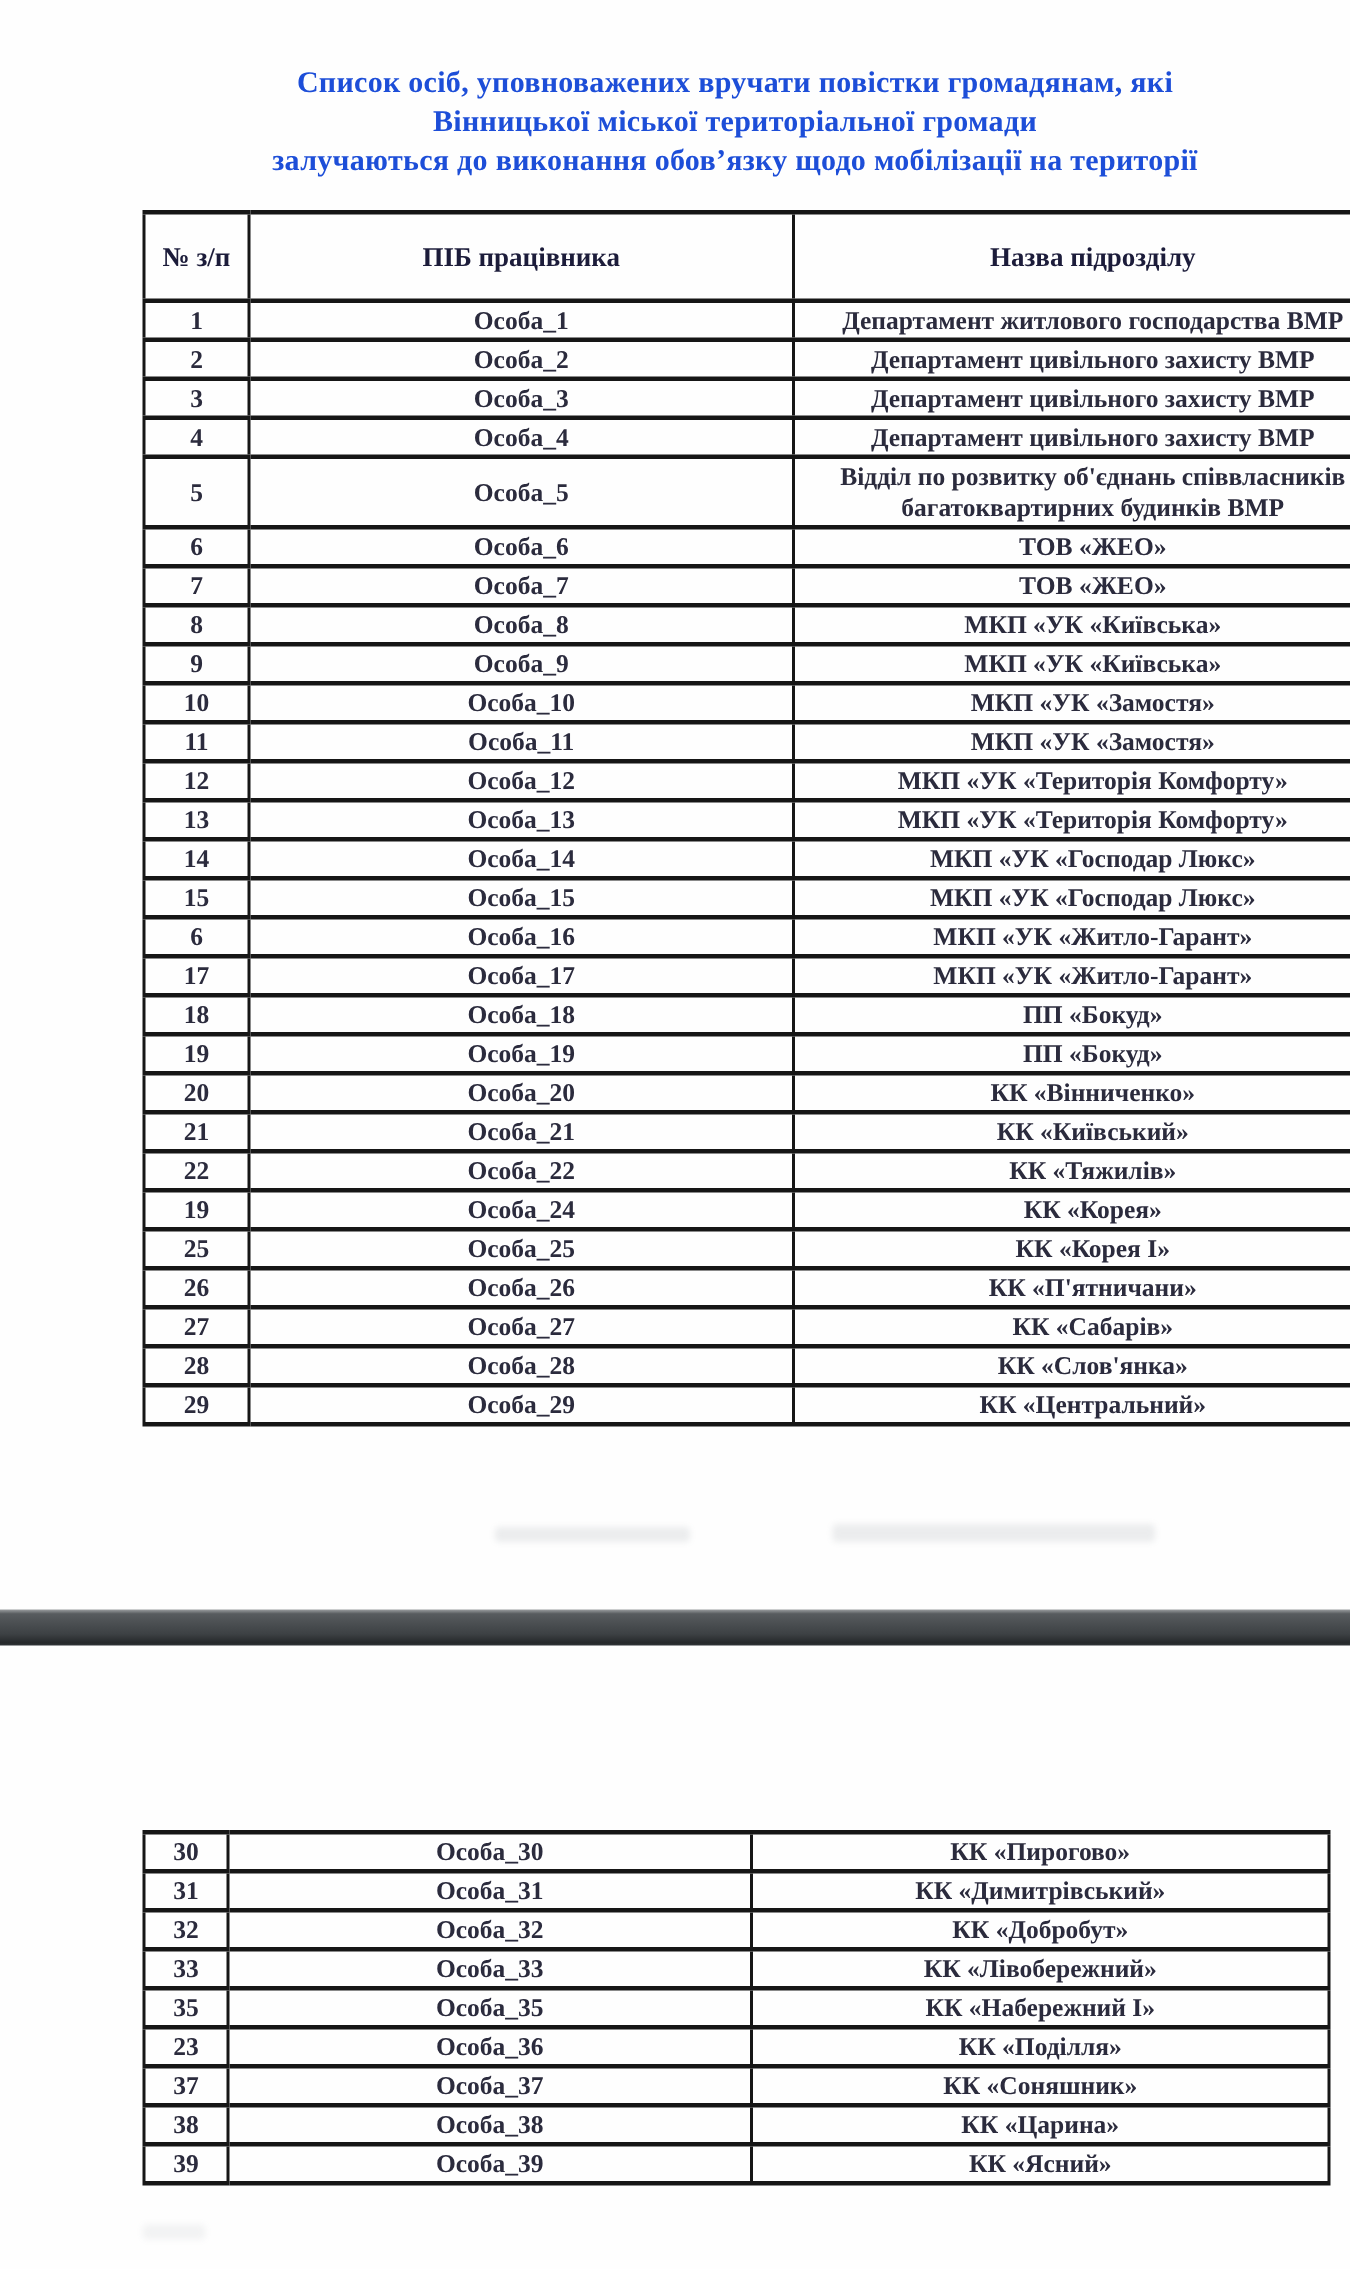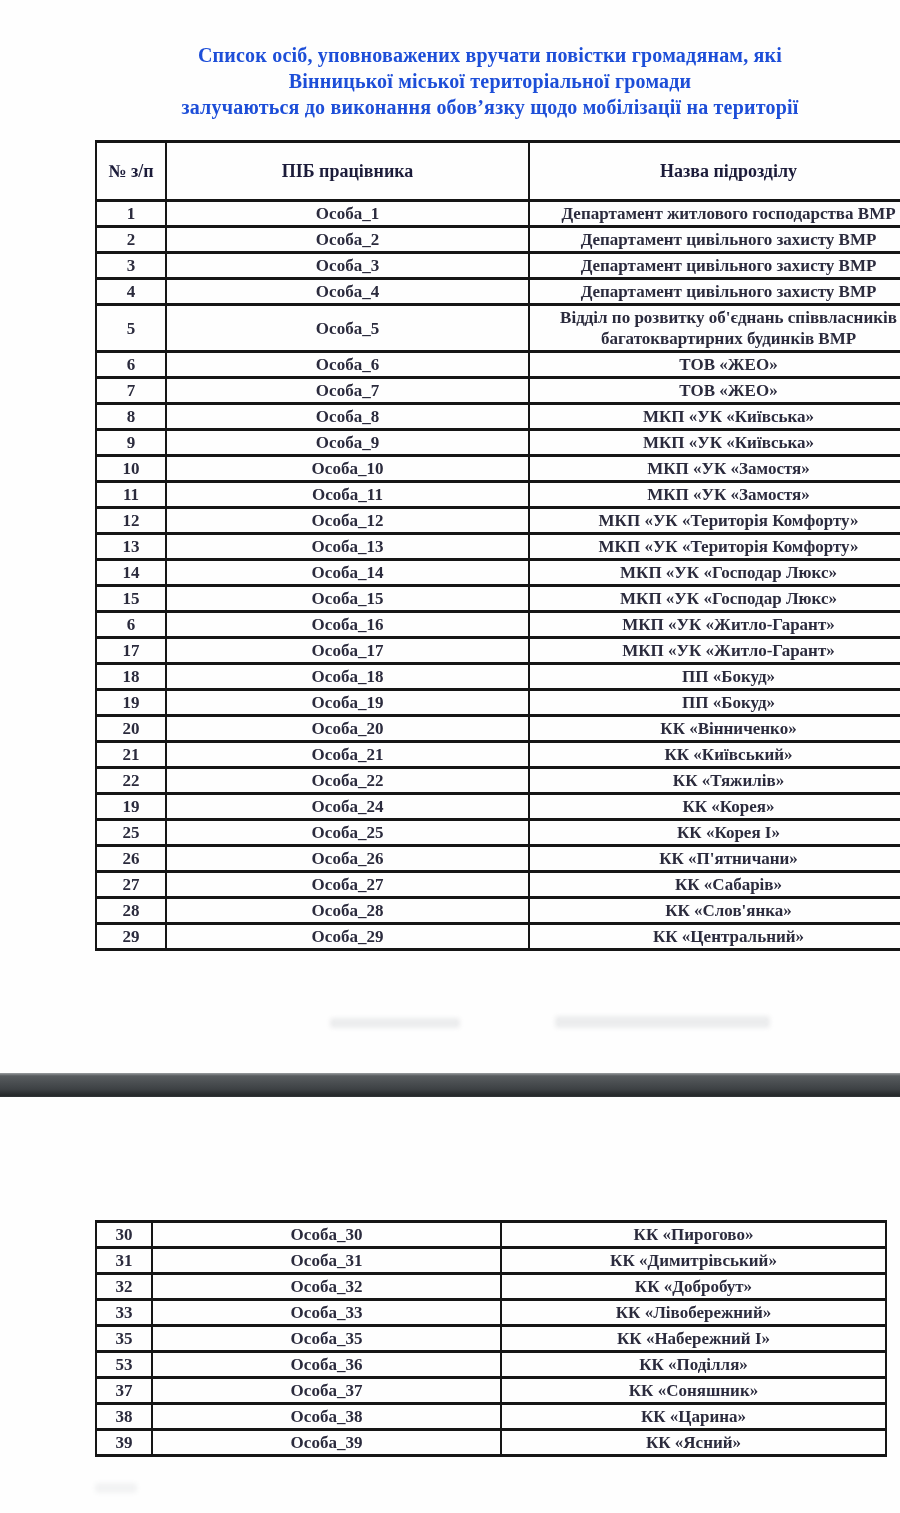--- a/index.html
+++ b/index.html
@@ -266,21 +266,21 @@
           <td class="col-num">33</td>
           <td class="col-name">Особа_33</td>
           <td class="col-unit">КК «Лівобережний»</td>
         </tr>
         <tr>
           <td class="col-num">35</td>
           <td class="col-name">Особа_35</td>
           <td class="col-unit">КК «Набережний І»</td>
         </tr>
         <tr>
-          <td class="col-num">53</td>
+          <td class="col-num">23</td>
           <td class="col-name">Особа_36</td>
           <td class="col-unit">КК «Поділля»</td>
         </tr>
         <tr>
           <td class="col-num">37</td>
           <td class="col-name">Особа_37</td>
           <td class="col-unit">КК «Соняшник»</td>
         </tr>
         <tr>
           <td class="col-num">38</td>

